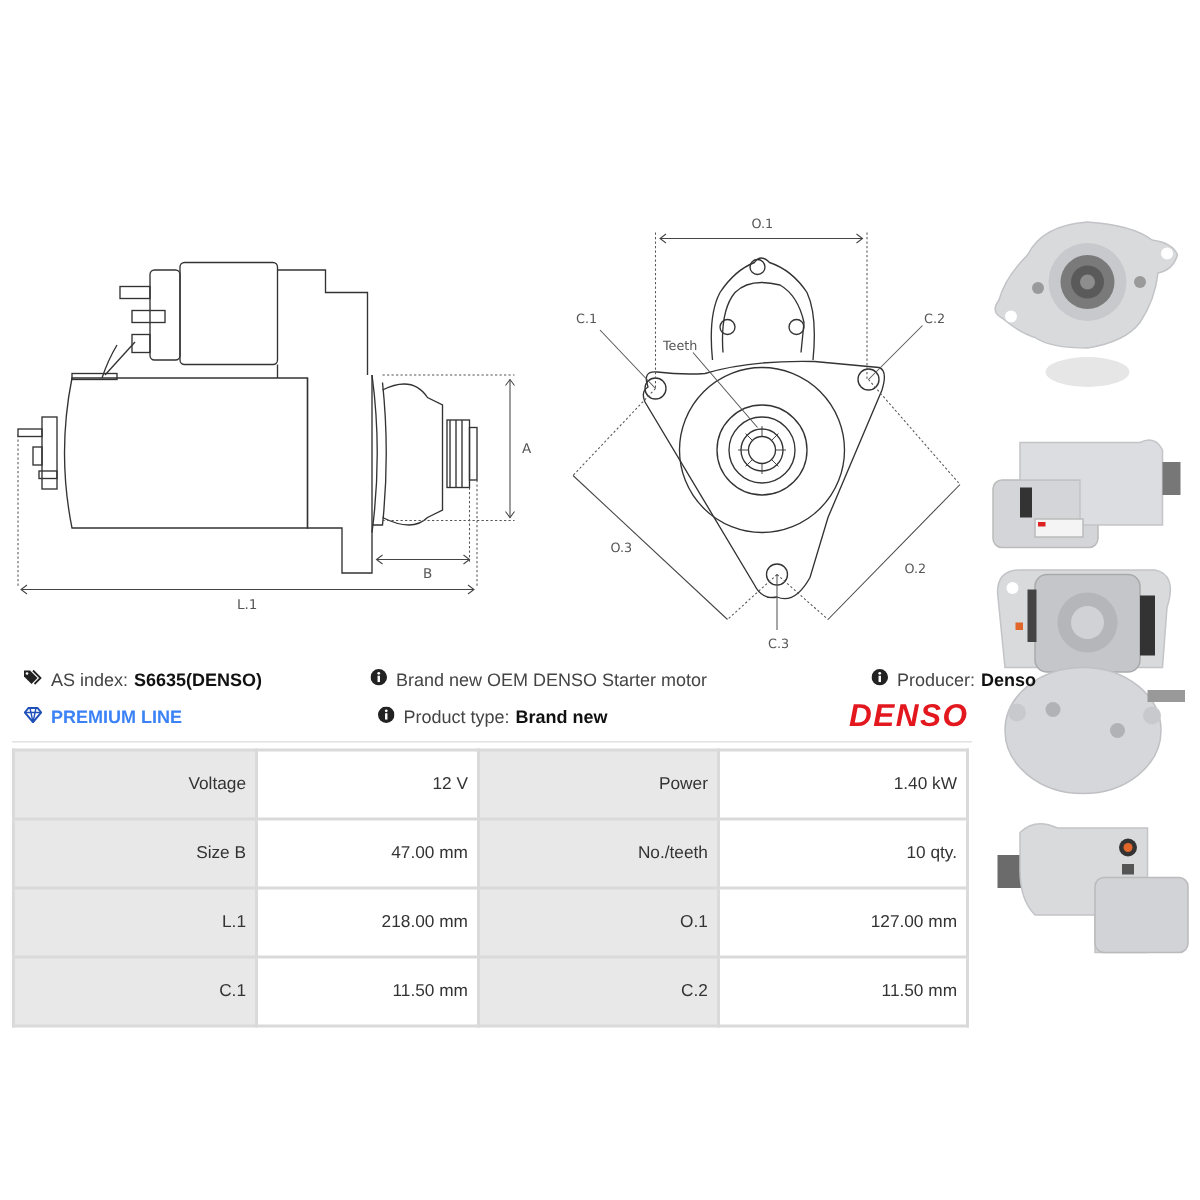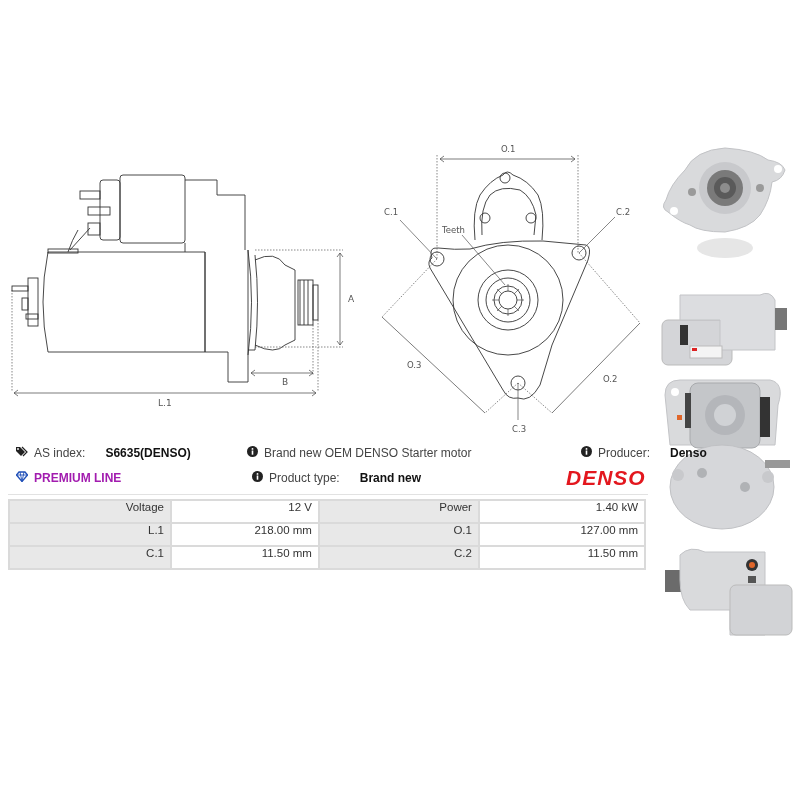--- a/index.html
+++ b/index.html
@@ -6,29 +6,29 @@
     html, body { width: 800px; height: 800px; background: #ffffff; overflow: hidden; }
     body { font-family: "Liberation Sans", "DejaVu Sans", sans-serif; color: #333; position: relative; }
 
     .drawing { position: absolute; }
     #side-view { left: 0; top: 160px; width: 360px; height: 250px; }
     #front-view { left: 360px; top: 135px; width: 300px; height: 300px; }
     .photos { position: absolute; left: 650px; top: 140px; width: 150px; height: 510px; }
     .photo { position: absolute; left: 0; width: 150px; }
 
     .info { position: absolute; font-size: 12px; color: #444; display: flex; align-items: center; white-space: nowrap; }
-    .info b { color: #111; font-weight: bold; margin-left: 20px; }
+    .info b { color: #111; font-weight: bold; margin-left: 4px; }
     .info .ic { display: inline-block; margin-right: 6px; }
-    .premium { color: #a21caf; font-weight: bold; font-size: 12px; }
+    .premium { color: #3b82f6; font-weight: bold; font-size: 12px; }
     .denso-logo { position: absolute; left: 566px; top: 466px; color: #e3171e; font-weight: bold; font-style: italic; font-size: 21px; letter-spacing: 1px; font-family: "Liberation Sans", sans-serif; }
 
     .hr { position: absolute; left: 8px; top: 494px; width: 640px; height: 1px; background: #e2e2e2; }
 
     table.specs { position: absolute; left: 8px; top: 499px; width: 638px; border-collapse: collapse; font-size: 11.5px; color: #333; }
-    table.specs td { border: 2px solid #dadada; padding: 0 6px; text-align: right; vertical-align: top; height: 23px; }
+    table.specs td { border: 2px solid #dadada; padding: 16px 6px; text-align: right; vertical-align: top; height: 23px; }
     table.specs td.k { background: #e8e8e8; }
     table.specs td.v { background: #ffffff; }
     table.specs td.c1 { width: 161px; }
     table.specs td.c2 { width: 147px; }
     table.specs td.c3 { width: 159px; }
     table.specs td.c4 { width: 165px; }
     table.specs tr.tall td { height: 37px; }
   </style>
 </head>
 <body>
@@ -252,20 +252,26 @@
 
 <table class="specs">
   <tbody>
     <tr>
       <td class="k c1">Voltage</td>
       <td class="v c2">12 V</td>
       <td class="k c3">Power</td>
       <td class="v c4">1.40 kW</td>
     </tr>
     <tr>
+      <td class="k">Size B</td>
+      <td class="v">47.00 mm</td>
+      <td class="k">No./teeth</td>
+      <td class="v">10 qty.</td>
+    </tr>
+    <tr>
       <td class="k">L.1</td>
       <td class="v">218.00 mm</td>
       <td class="k">O.1</td>
       <td class="v">127.00 mm</td>
     </tr>
     <tr>
       <td class="k">C.1</td>
       <td class="v">11.50 mm</td>
       <td class="k">C.2</td>
       <td class="v">11.50 mm</td>

